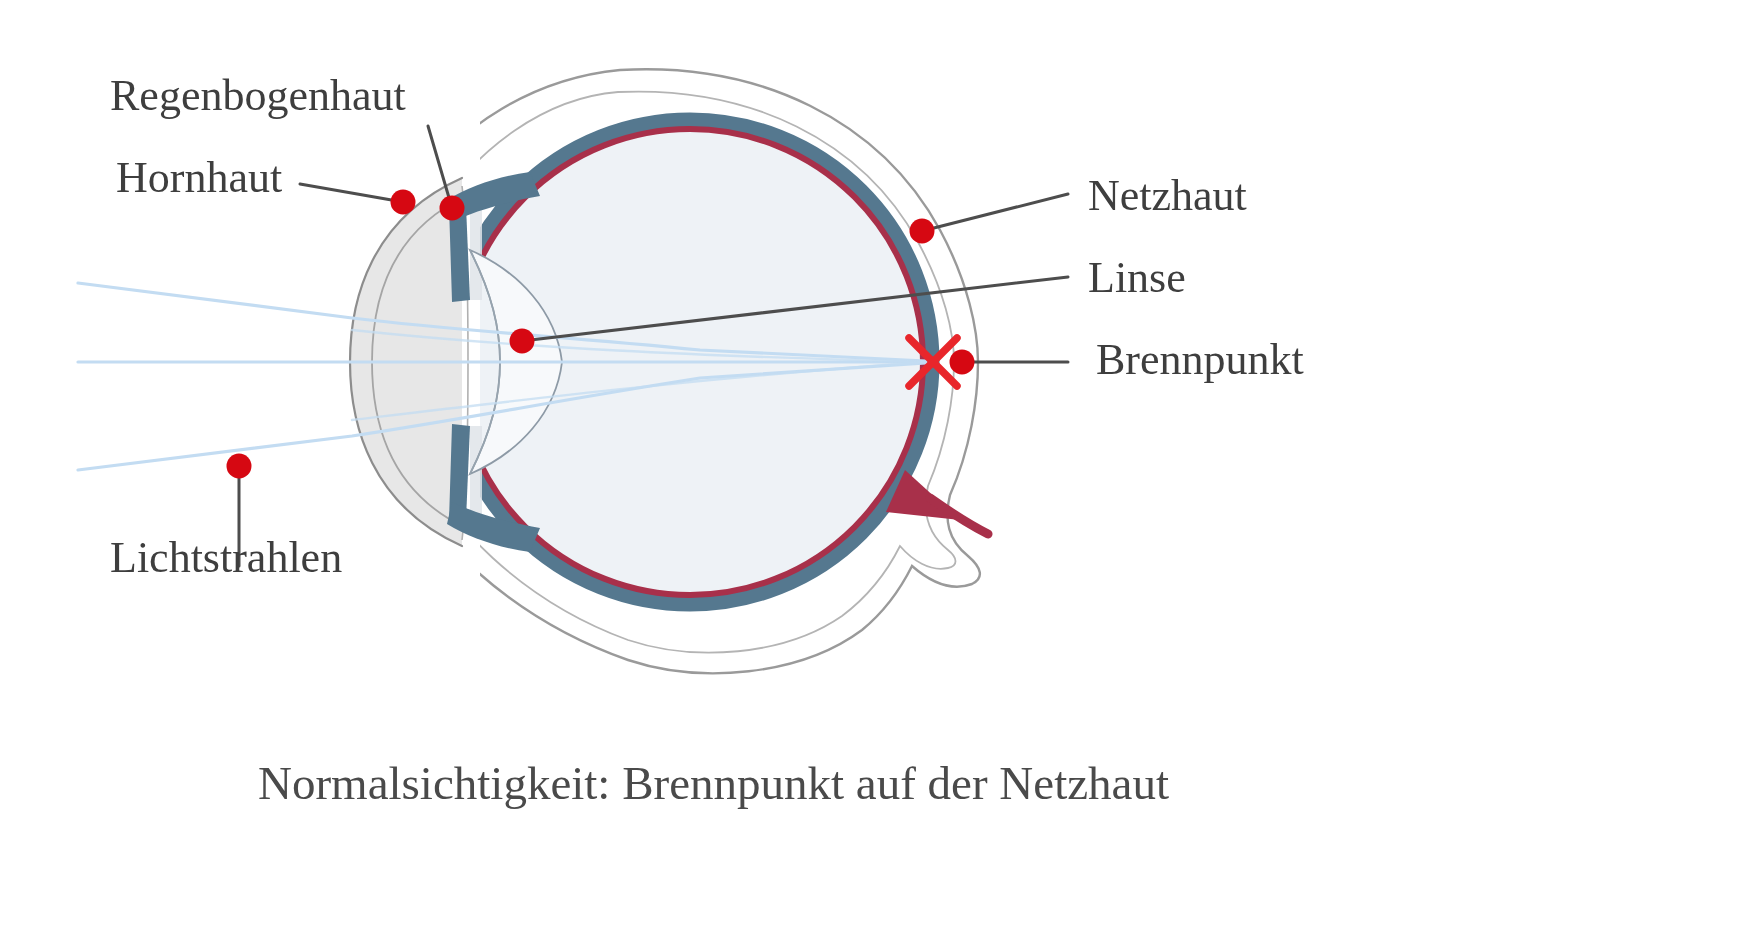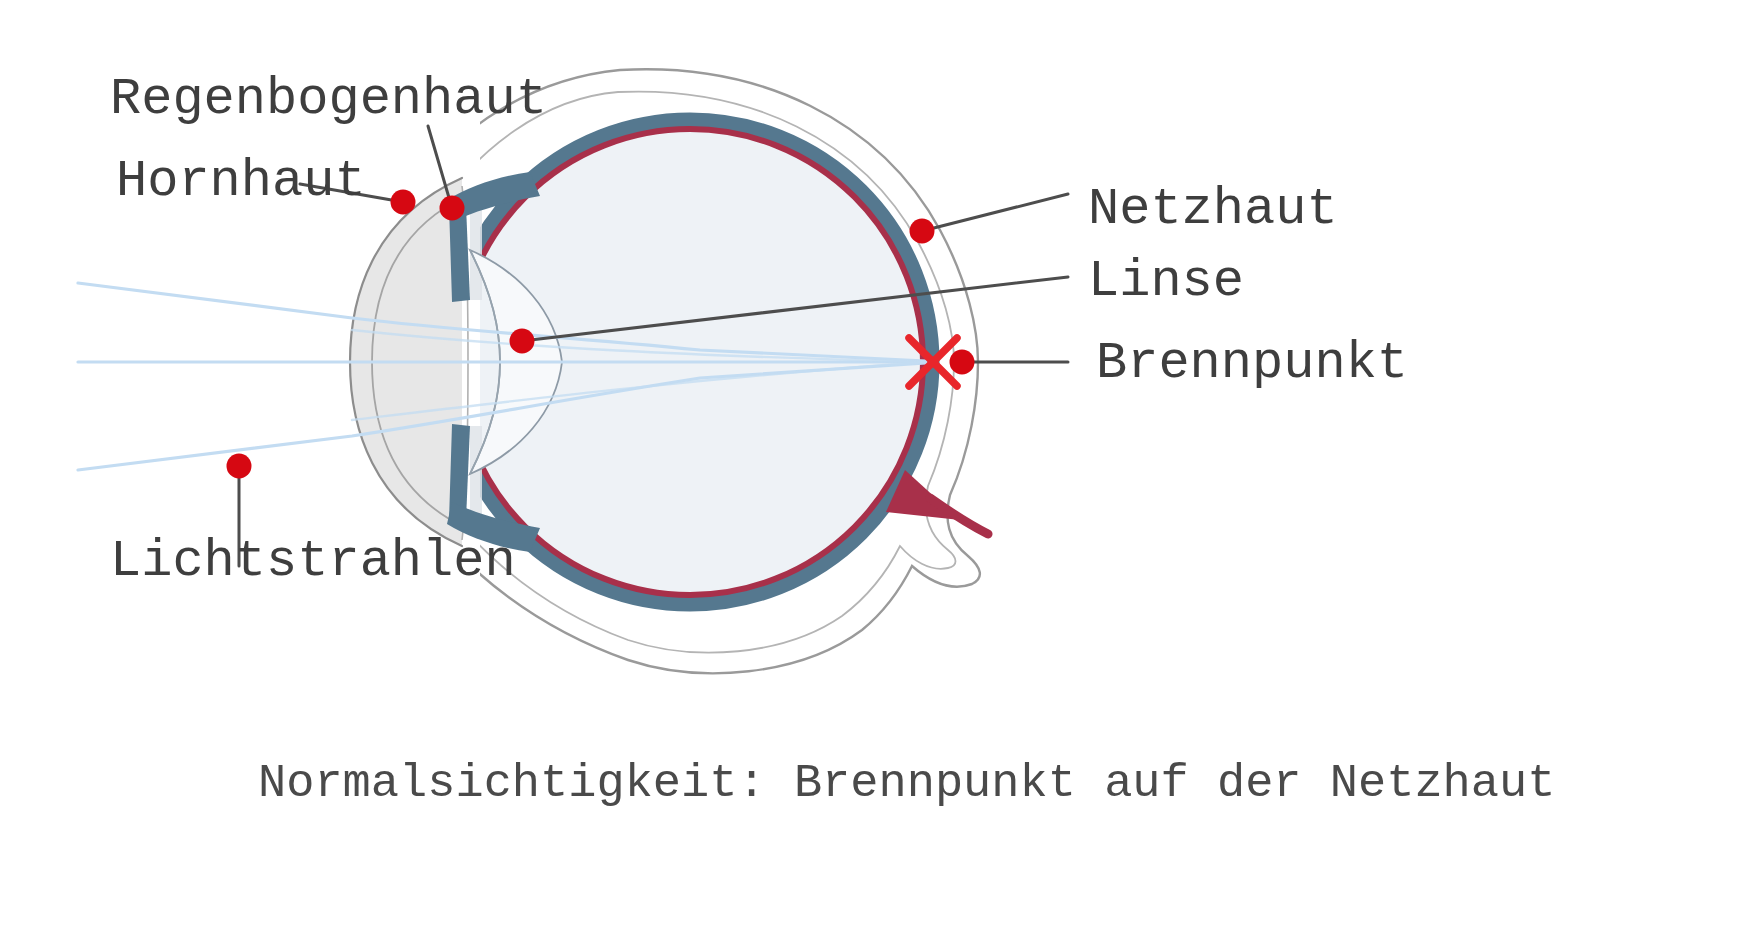--- a/index.html
+++ b/index.html
@@ -24,32 +24,32 @@
     position: absolute;
     left: 0;
     top: 0;
     width: 1750px;
     height: 945px;
     display: block;
   }
   .lbl {
     position: absolute;
     color: #3e3e3e;
-    font-size: 52px;
+    font-size: 44px;
     line-height: 1;
     white-space: nowrap;
-    font-family: Liberation Mono, monospace;
+    font-family: Liberation Serif, serif;
   }
   .caption {
     position: absolute;
     color: #4a4a4a;
     font-size: 47px;
     line-height: 1;
     white-space: nowrap;
-    font-family: Liberation Mono, monospace;
+    font-family: Liberation Serif, serif;
   }
 </style>
 </head>
 <body>
 
 <div id="stage">
 
   <svg class="figure" viewBox="0 0 1750 945">
     <defs>
       <clipPath id="globeClip">
@@ -172,21 +172,21 @@
       <circle cx="522" cy="341" r="12.5"></circle>
       <circle cx="962" cy="362" r="12.5"></circle>
       <circle cx="239" cy="466" r="12.5"></circle>
     </g>
   </svg>
 
   <div class="lbl" style="left:110px; top:74px;">Regenbogenhaut</div>
 
   <div class="lbl" style="left:110px; top:156px;margin-left:6px;">Hornhaut</div>
 
-  <div class="lbl" style="left:1088px; top:174px;margin-top:10px;">Netzhaut</div>
+  <div class="lbl" style="left:1088px; top:174px;">Netzhaut</div>
 
   <div class="lbl" style="left:1088px; top:256px;text-align:center;">Linse</div>
 
   <div class="lbl" style="left:1088px; top:338px;margin-left:8px;">Brennpunkt</div>
 
   <div class="lbl" style="left:110px; top:536px;">Lichtstrahlen</div>
 
   <div class="caption" style="left:258px; top:760px;">Normalsichtigkeit: Brennpunkt auf der Netzhaut</div>
 
 </div>

